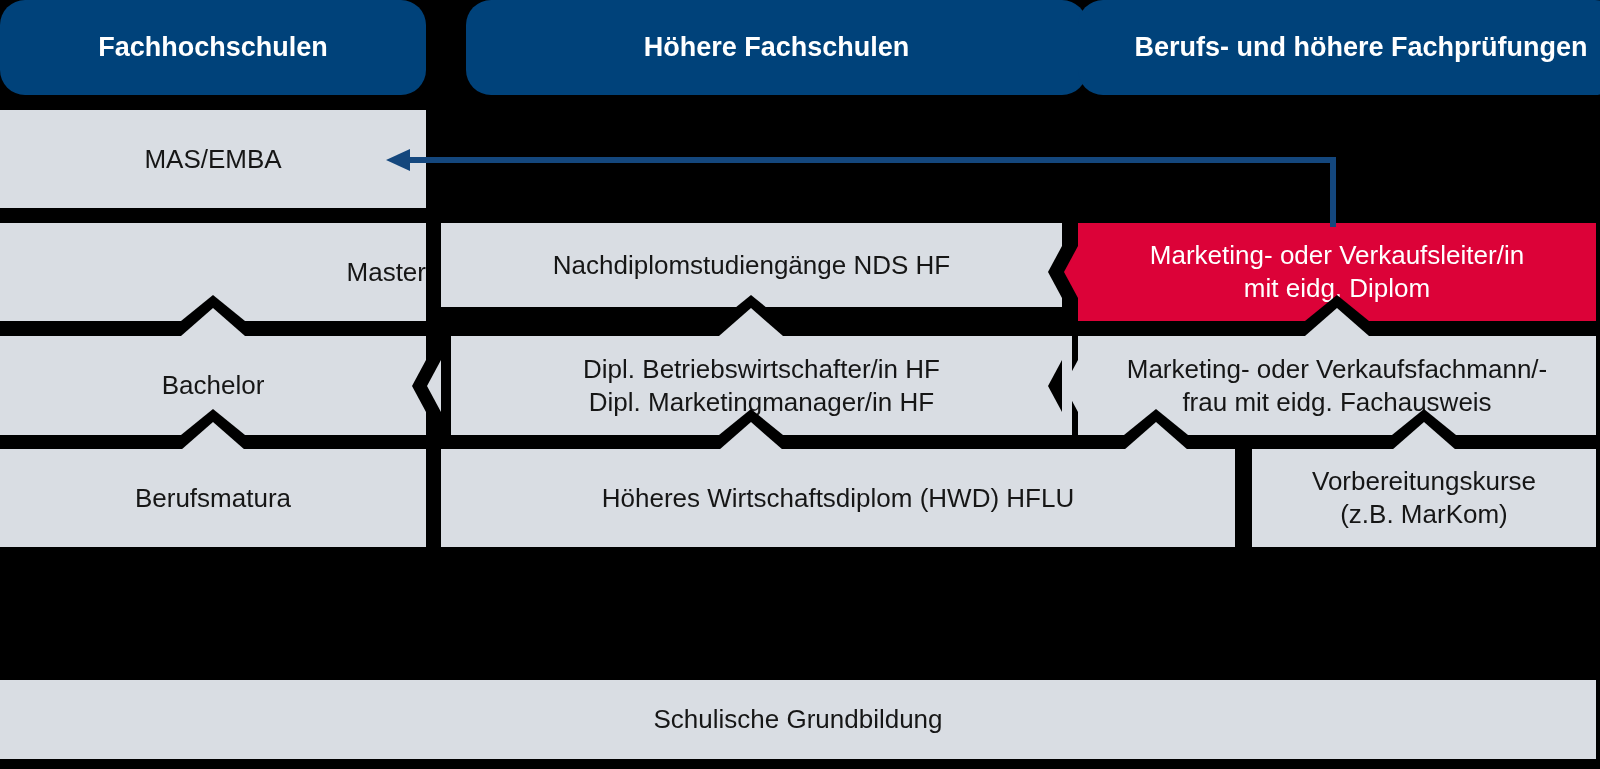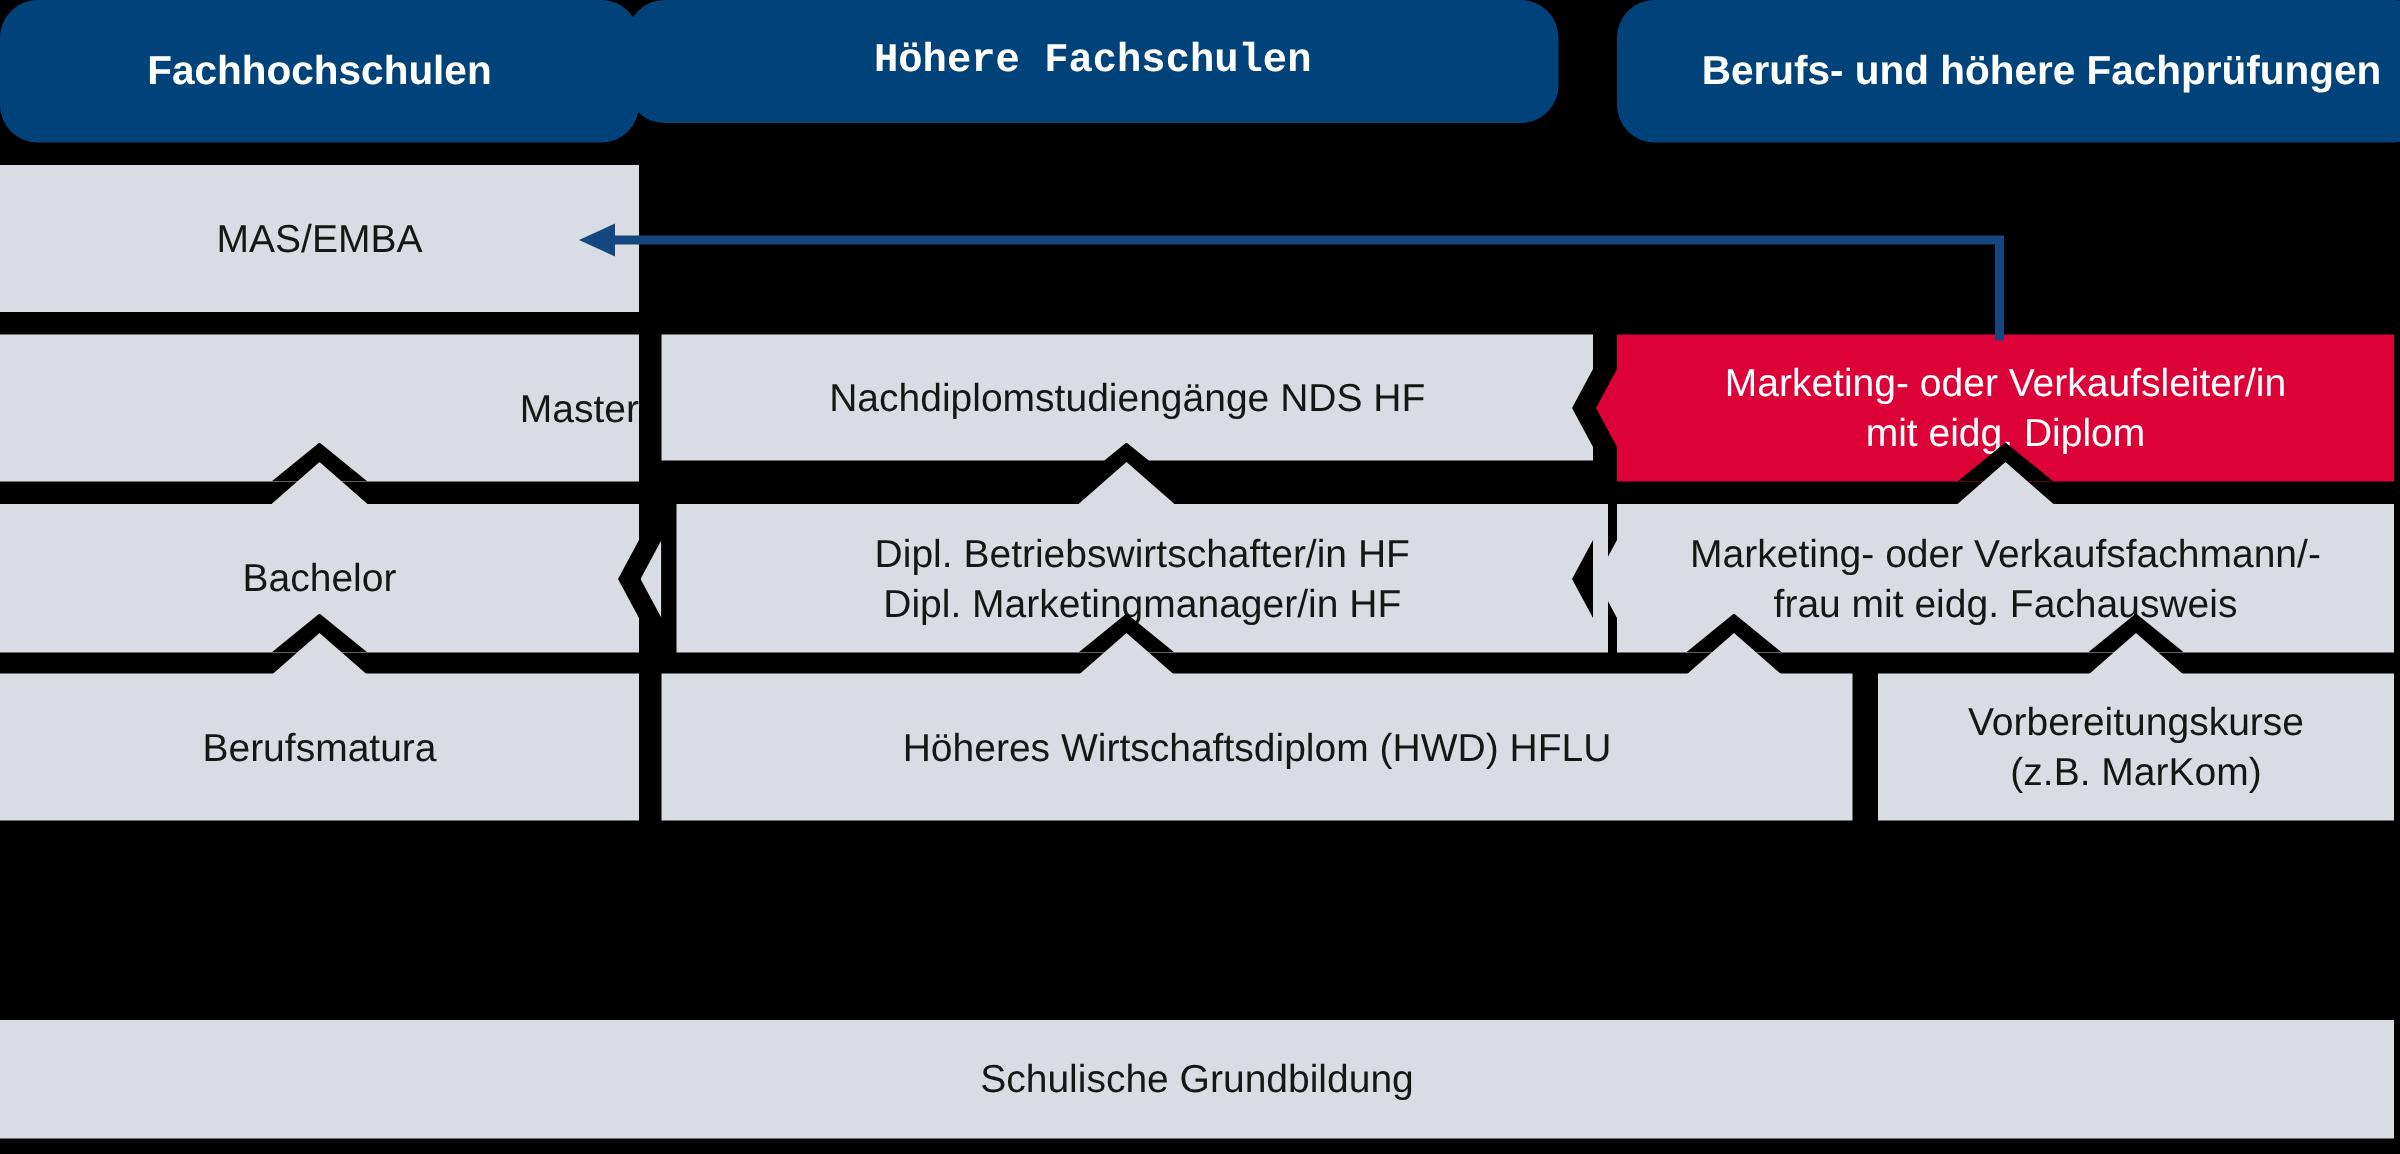--- a/index.html
+++ b/index.html
@@ -42,21 +42,21 @@
   #arrow-svg polygon{fill:var(--arrow-blue);}
 </style>
 </head>
 <body>
 
 <div id="canvas">
 
   <div class="box hdr" style="left:0;top:0;width:426px;height:95px;">
     <span>Fachhochschulen</span>
   </div>
-  <div class="box hdr" style="left:418px;top:0;width:621px;height:82px;font-family:Liberation Mono, monospace;">
+  <div class="box hdr" style="left:466px;top:0;width:621px;height:95px;">
     <span>Höhere Fachschulen</span>
   </div>
   <div class="box hdr" style="left:1078px;top:0;width:518px;height:95px;padding-left:24px;">
     <span>Berufs- und höhere Fachprüfungen</span>
   </div>
 
   <div class="box" style="left:0;top:110px;width:426px;height:98px;">
     <span>MAS/EMBA</span>
   </div>
   <div class="box" style="left:0;top:223px;width:426px;height:98px;align-items:flex-end;">

